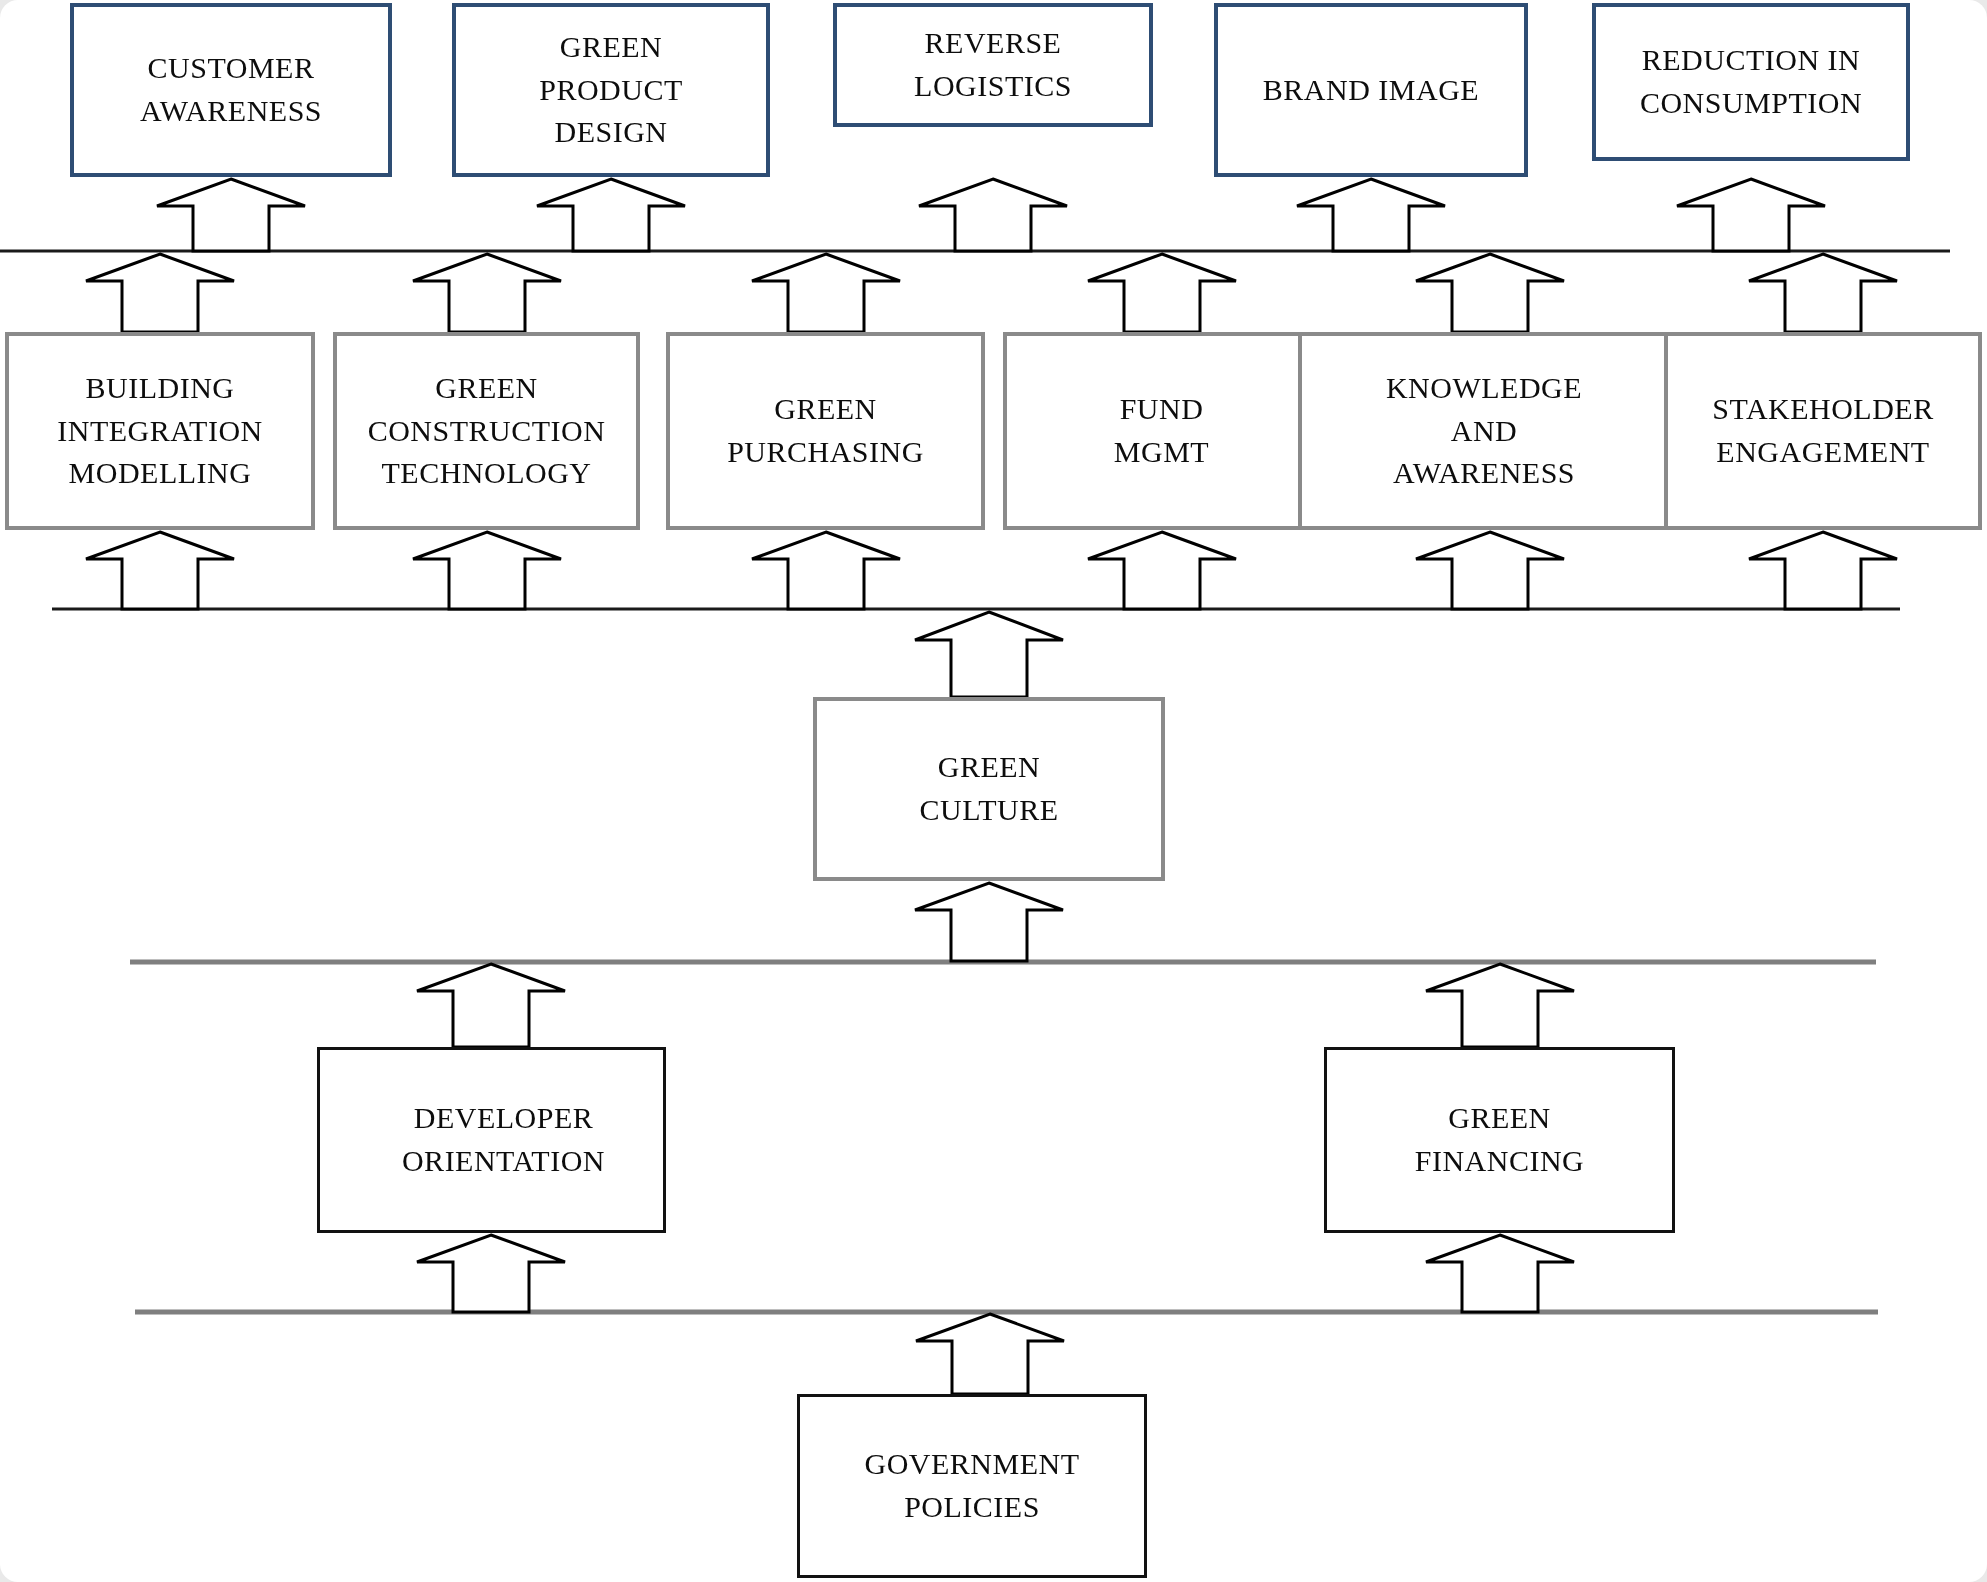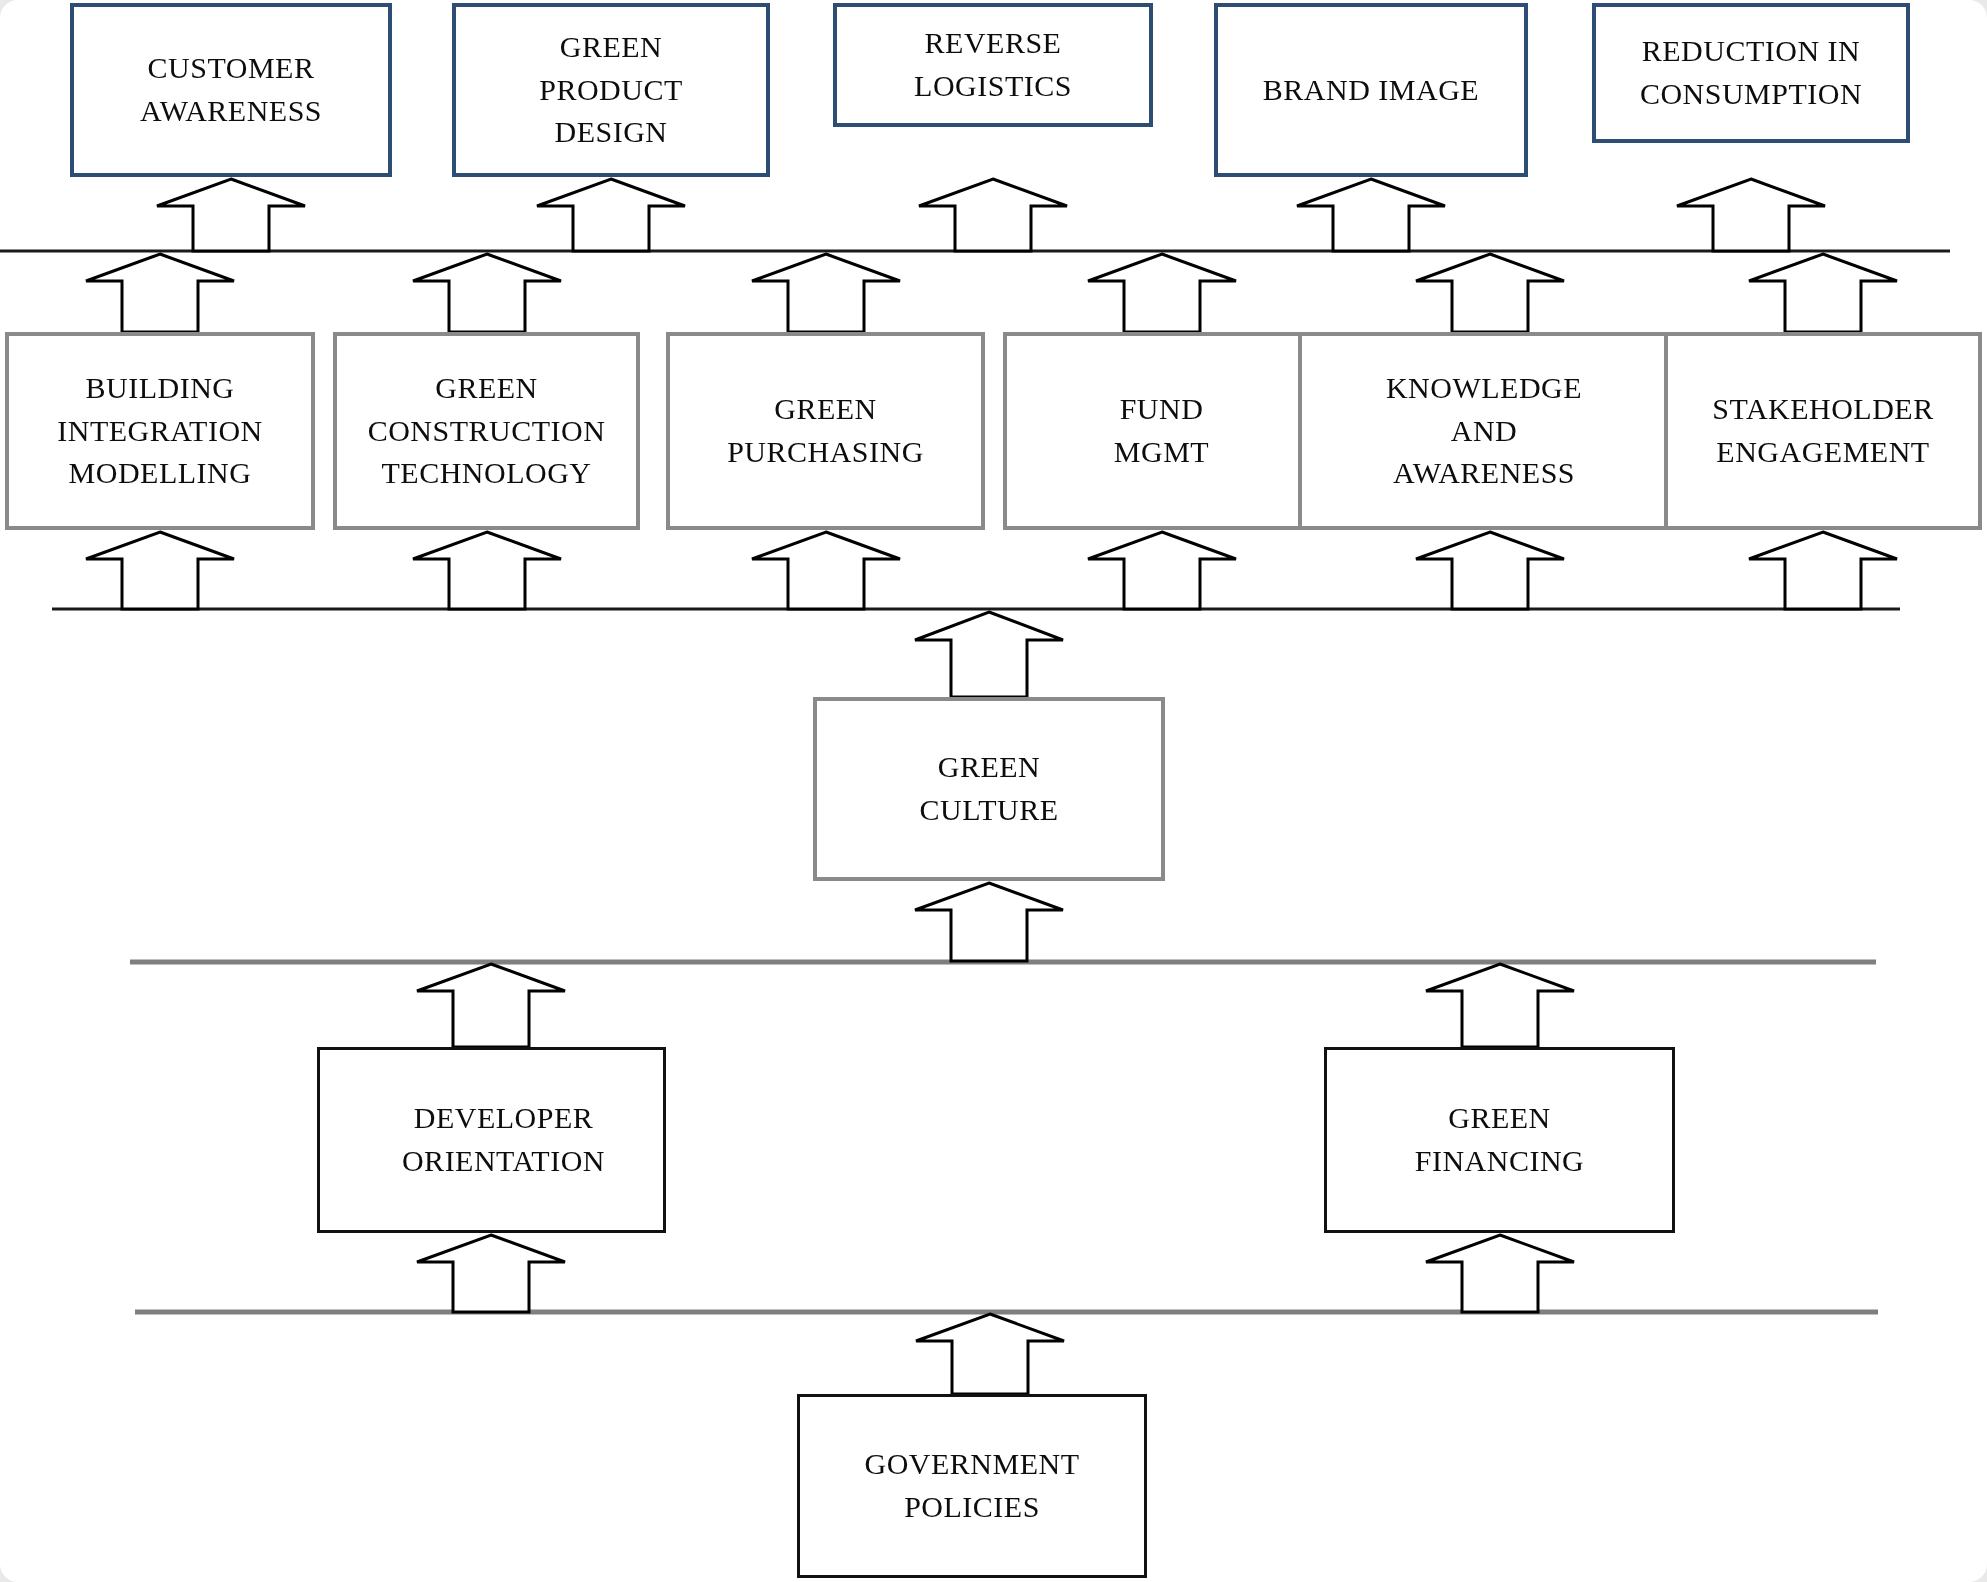--- a/index.html
+++ b/index.html
@@ -35,21 +35,21 @@
   }
   .box.tier-top{border:4px solid var(--top-box-border);}
   .box.tier-mid{border:4px solid var(--mid-box-border);}
   .box.tier-bottom{border:3px solid var(--bottom-box-border);}
 
   
   .t1{left:70px;  top:3px; width:322px;height:174px;}
   .t2{left:452px; top:3px; width:318px;height:174px;}
   .t3{left:833px; top:3px; width:320px;height:124px;}
   .t4{left:1214px;top:3px; width:314px;height:174px;}
-  .t5{left:1592px;top:3px; width:318px;height:140px;}
+  .t5{left:1592px;top:3px; width:318px;height:158px;}
 
   
   .m1{left:5px;   top:332px;width:310px;height:198px;}
   .m2{left:333px; top:332px;width:307px;height:198px;}
   .m3{left:666px; top:332px;width:319px;height:198px;}
   .m4{left:1003px;top:332px;width:317px;height:198px;}
   .m5{left:1298px;top:332px;width:372px;height:198px;}
   .m6{left:1664px;top:332px;width:318px;height:198px;}
 
   

